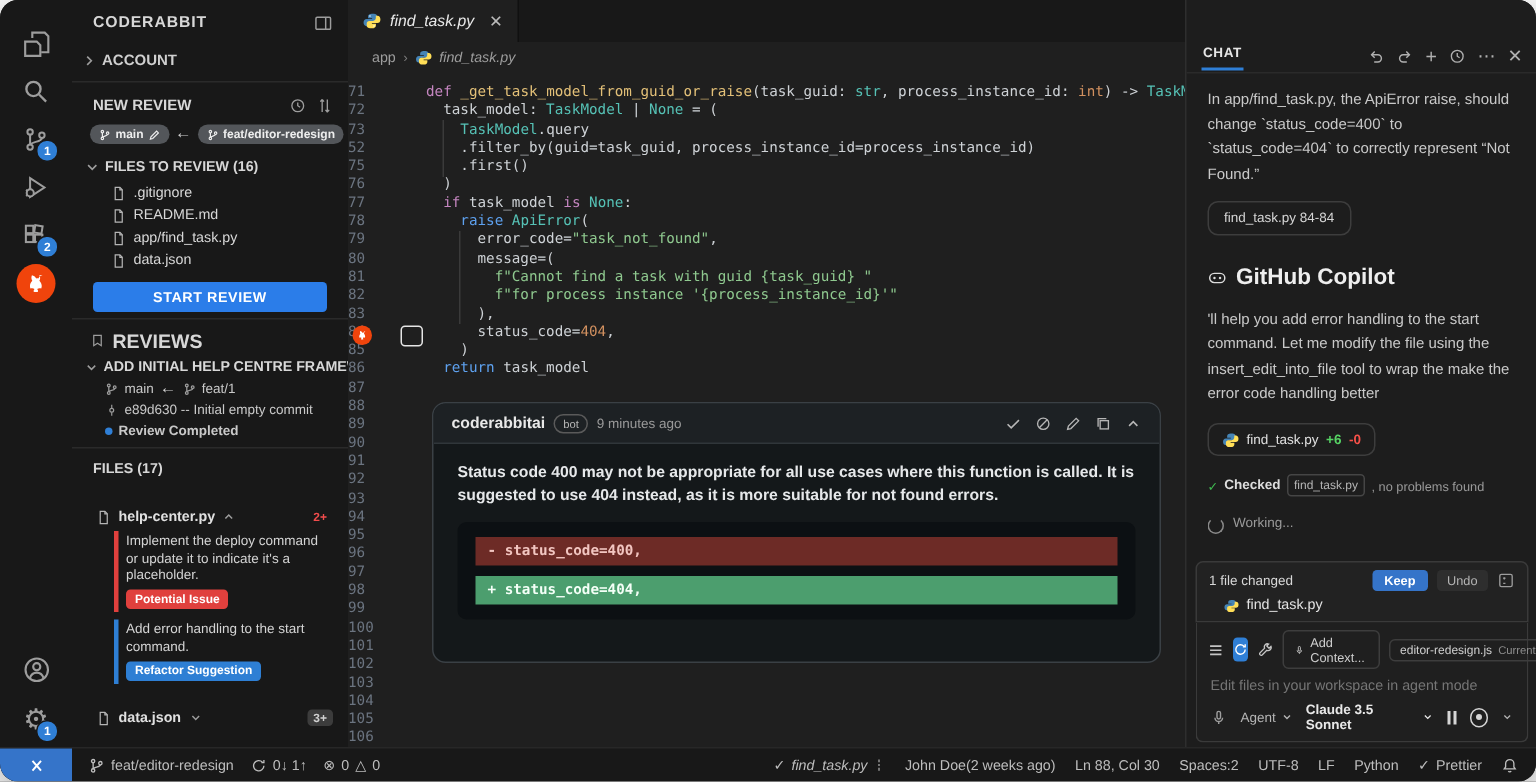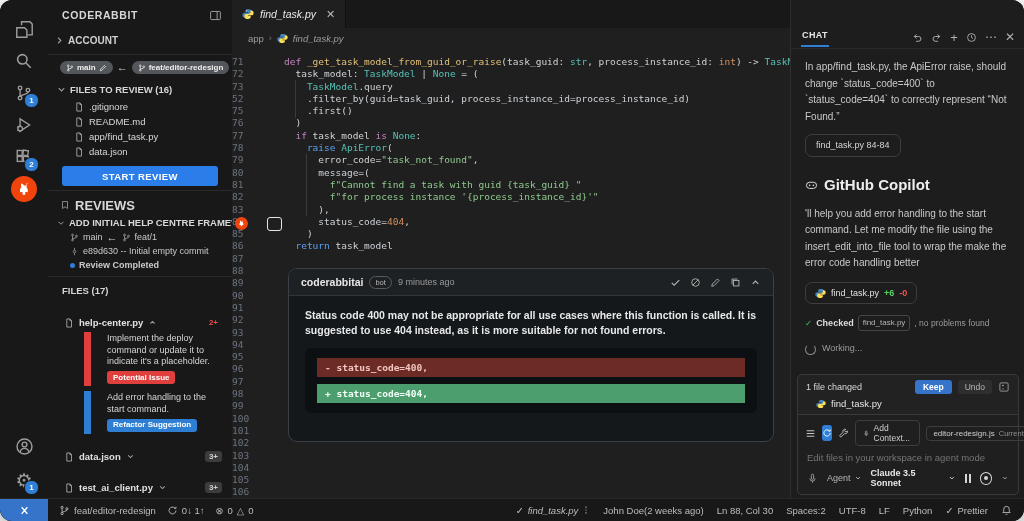--- a/index.html
+++ b/index.html
@@ -29,21 +29,21 @@
   .sb-file{height:15px;display:flex;align-items:center;gap:5px;padding-left:26px;font-size:9.5px;color:#d8d8d8}
   .start-btn{margin:7px 14px 4px;height:20px;border-radius:3px;background:#2b7de9;color:#fff;font-size:9.5px;font-weight:bold;display:flex;align-items:center;justify-content:center;letter-spacing:.4px}
   .reviews-head{height:20px;display:flex;align-items:center;gap:5px;padding-left:12px;font-size:13px;font-weight:bold;color:#d7d7d7}
   .review-title{display:flex;align-items:center;gap:3px;padding-left:8px;font-size:9.5px;font-weight:bold;color:#d8d8d8;white-space:nowrap;overflow:hidden;height:15px}
   .review-meta{display:flex;align-items:center;gap:4px;padding-left:22px;height:14px;font-size:9px;color:#c9c9c9;white-space:nowrap}
   .blue-dot{width:5px;height:5px;border-radius:50%;background:#2f7fd6}
   .files-head{height:19px;display:flex;align-items:center;padding-left:14px;font-size:9.5px;font-weight:bold;color:#d7d7d7}
   .f-row{height:17px;display:flex;align-items:center;gap:5px;padding:0 10px 0 16px;font-size:9.5px;font-weight:600;color:#e0e0e0;margin-top:14px}
   .f-badge{margin-left:auto;background:#3c3c3c;color:#d0d0d0;font-size:8px;font-weight:bold;border-radius:3px;padding:1px 4px}
   .f-badge.red{background:transparent;color:#f14c4c}
-  .cmt-block{margin:1px 10px 5px 36px;border-left:7px solid #15803d;padding:1px 0 2px 16px;font-size:9px;line-height:1.3;color:#d4d4d4}
+  .cmt-block{margin:1px 10px 5px 28px;border-left:3px solid #15803d;padding:1px 0 2px 5px;font-size:9px;line-height:1.3;color:#d4d4d4}
   .cmt-block.issue{border-color:#e0403d}
   .cmt-block.refactor{border-color:#2e7fd4}
   .cmt-tag{display:inline-block;margin-top:3px;border-radius:3px;font-size:8px;font-weight:bold;padding:1.5px 6px;color:#fff}
   .cmt-tag.issue{background:#e0403d}
   .cmt-tag.refactor{background:#2e7fd4}
   
   .editor{position:absolute;left:232px;top:0;width:558px;bottom:22px;background:#1f1f1f;overflow:hidden}
   .tabbar{height:28px;background:#181818;display:flex}
   .tab{display:flex;align-items:center;gap:6px;background:#1f1f1f;padding:0 10px;border-right:1px solid #101010;font-size:10.5px;color:#e8e8e8;font-style:italic}
   .tab .close{color:#bbb;font-style:normal;font-size:11px;margin-left:4px}
@@ -196,20 +196,36 @@
       </div>
     <div class="sb-account">
         <span class="ico">
           <svg width="11" height="11" viewBox="0 0 16 16" fill="none" stroke="currentColor" stroke-width="1.6">
             <path d="M6 4l4 4-4 4"></path>
           </svg>
         </span>
         <span>ACCOUNT</span>
       </div>
     <div class="divider"></div>
+    <div class="nr-title">
+        <span>NEW REVIEW</span>
+      <span class="icons ico">
+        <span>
+            <svg width="11" height="11" viewBox="0 0 16 16" fill="none" stroke="currentColor" stroke-width="1.3">
+              <circle cx="8" cy="8" r="5.7"></circle>
+              <path d="M8 4.8V8l2.3 1.5"></path>
+            </svg>
+          </span>
+        <span>
+            <svg width="11" height="11" viewBox="0 0 16 16" fill="none" stroke="currentColor" stroke-width="1.3">
+              <path d="M5.5 2v12M5.5 2L3.7 4M5.5 2l1.8 2M10.5 14V2M10.5 14l-1.8-2M10.5 14l1.8-2"></path>
+            </svg>
+          </span>
+      </span>
+      </div>
     <div class="branch-row">
       <span class="pill">
           <svg width="8" height="8" viewBox="0 0 16 16" fill="none" stroke="#eee" stroke-width="1.6">
             <circle cx="4.5" cy="3.5" r="1.6"></circle>
             <circle cx="4.5" cy="12.5" r="1.6"></circle>
             <circle cx="11.5" cy="5.5" r="1.6"></circle>
             <path d="M4.5 5.1v5.8M11.5 7.1c0 2.6-7 2-7 4.3"></path>
           </svg>
           <span>main</span>
           <svg width="8" height="8" viewBox="0 0 16 16" fill="none" stroke="#eee" stroke-width="1.6">

